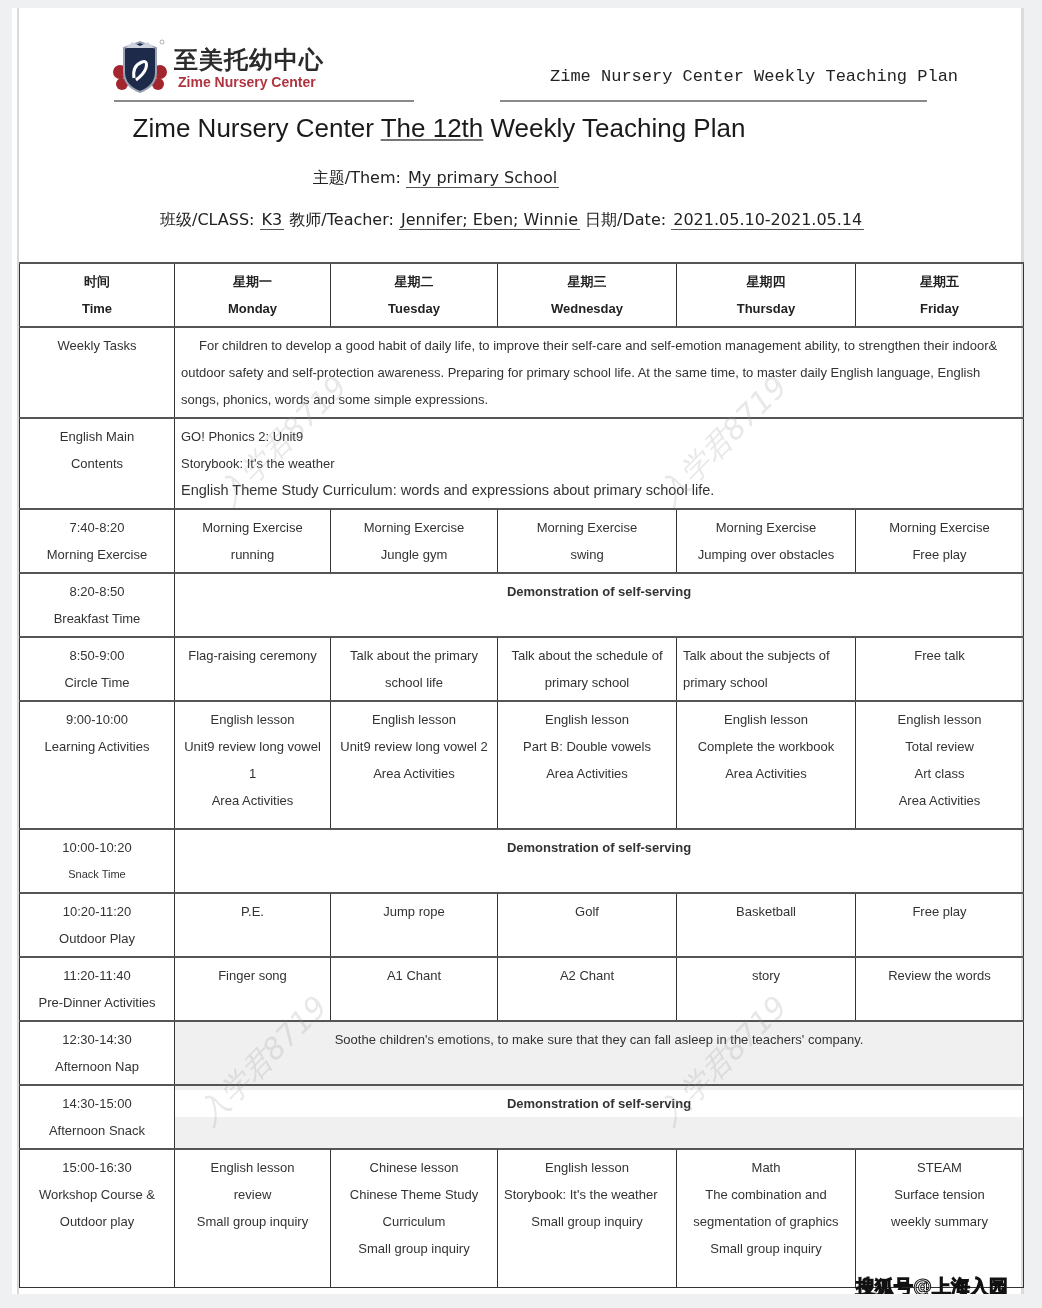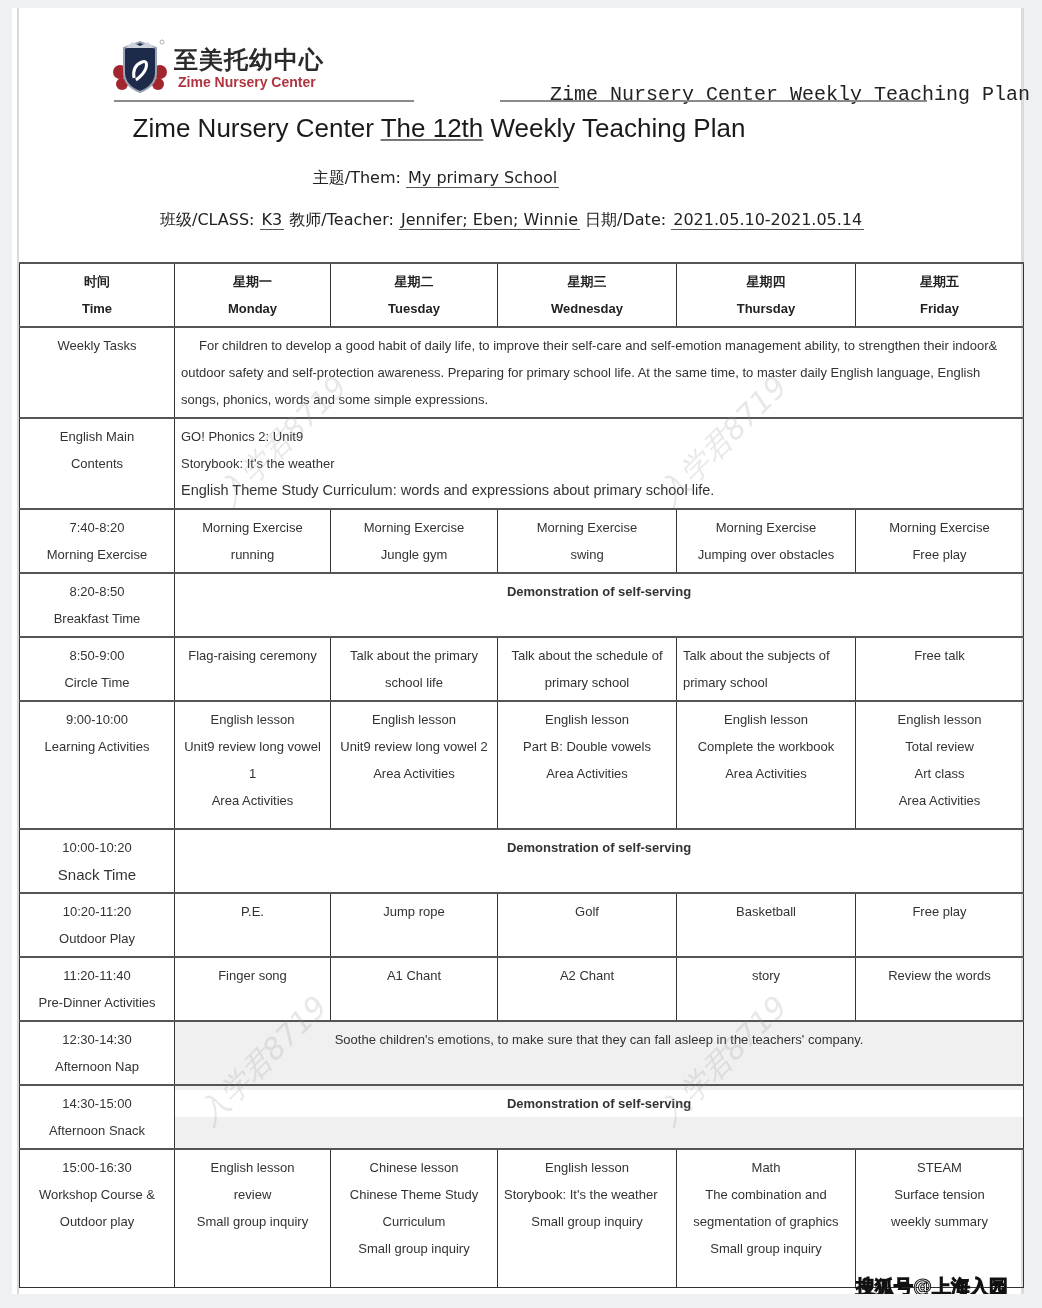--- a/index.html
+++ b/index.html
@@ -6,21 +6,21 @@
   body { width:1042px; height:1308px; background:#eff0f2; position:relative; overflow:hidden; font-family:"DejaVu Sans", sans-serif; color:#222; }
   .page { position:absolute; left:12px; top:8px; width:1012px; height:1286px; background:#ffffff; }
   .page-left-edge { position:absolute; left:17px; top:8px; width:2px; height:1286px; background:#d8d9dc; }
   .page-right-edge { position:absolute; left:1021px; top:8px; width:3px; height:1286px; background:#dadbde; }
 
   .logo { position:absolute; left:112px; top:38px; width:230px; height:60px; }
   .logo-crest { position:absolute; left:0; top:0; width:56px; height:56px; }
   .logo-cn { position:absolute; left:62px; top:6px; font-size:24px; font-weight:bold; color:#2b2b2b; letter-spacing:1px; font-family:"DejaVu Sans", sans-serif; }
   .logo-en { position:absolute; left:66px; top:36px; font-size:14px; color:#b0343f; font-weight:bold; font-family:"Liberation Sans", sans-serif; }
   .header-rule-left { position:absolute; left:114px; top:100px; width:300px; height:2px; background:#8a8a8a; }
-  .header-right-title { position:absolute; left:550px; top:83px; font-family:"Liberation Mono", monospace; font-size:20px; color:#222; }
+  .header-right-title { position:absolute; left:550px; top:67px; font-family:"Liberation Mono", monospace; font-size:17px; color:#222; }
   .header-rule-right { position:absolute; left:500px; top:100px; width:427px; height:2px; background:#8a8a8a; }
 
   .main-title { position:absolute; left:0; width:878px; top:113px; text-align:center; font-family:"Liberation Sans", sans-serif; font-size:26px; color:#1a1a1a; }
   .main-title .u { text-decoration:underline; text-decoration-color:#777; }
 
   .theme-line { position:absolute; left:0; width:872px; top:168px; text-align:center; font-size:16px; color:#222; }
   .class-line { position:absolute; left:160px; top:210px; font-size:16px; color:#222; white-space:nowrap; }
   .ul { border-bottom:1px solid #555; padding:0 2px; }
 
   table.plan { position:absolute; left:19px; top:262px; width:1004px; border-collapse:collapse; font-family:"Liberation Sans", sans-serif; font-size:13px; color:#333; table-layout:fixed; }
@@ -207,21 +207,21 @@
           <span class="line">English lesson</span>
           <span class="line">Total review</span>
           <span class="line">Art class</span>
           <span class="line">Area Activities</span>
         </td>
   </tr>
 
   <tr style="height:56px">
     <td class="time-cell">
           <span class="line">10:00-10:20</span>
-          <span class="line" style="font-size:15px">Snack Time</span>
+          <span class="line" style="font-size:11px">Snack Time</span>
         </td>
     <td colspan="5" class="center bold">Demonstration of self-serving</td>
   </tr>
 
   <tr style="height:56px">
     <td class="time-cell">
           <span class="line">10:20-11:20</span>
           <span class="line">Outdoor Play</span>
         </td>
     <td class="center">P.E.</td>

